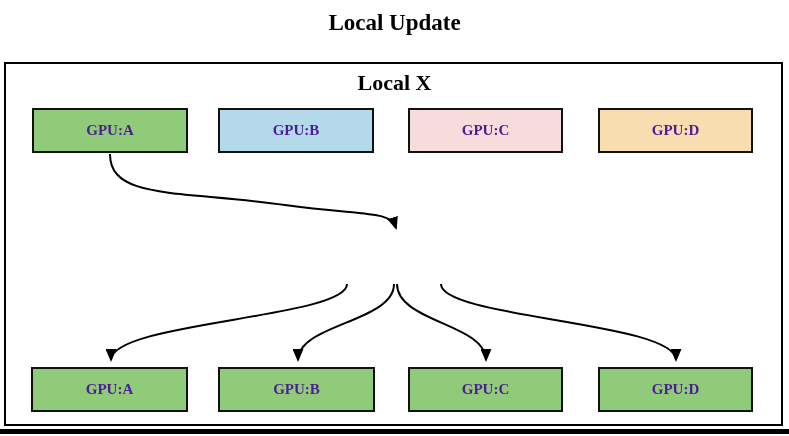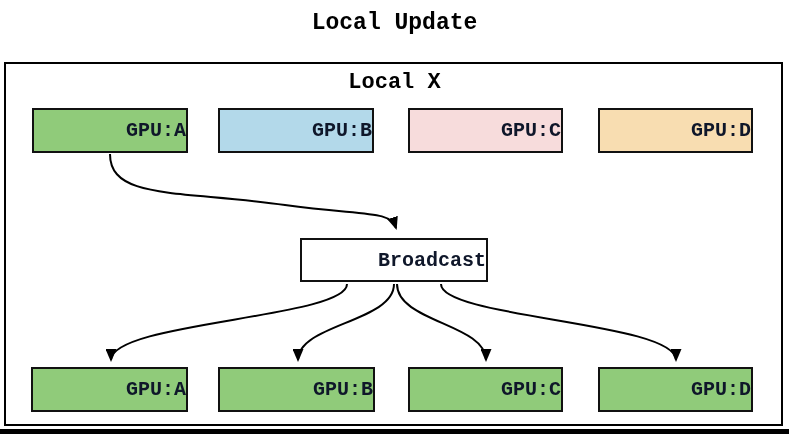--- a/index.html
+++ b/index.html
@@ -1,21 +1,21 @@
 <!DOCTYPE html>
 <html><head>
 <meta charset="utf-8">
 <style>
   html, body { margin: 0; padding: 0; background: #ffffff; }
   .canvas {
     position: relative;
     width: 789px;
     height: 436px;
     background: #ffffff;
-    font-family: Liberation Mono, monospace;
+    font-family: Liberation Serif, serif;
     overflow: hidden;
   }
   .diagram-title {
     position: absolute;
     top: 10px;
     left: 0;
     width: 100%;
     text-align: center;
     font-size: 23px;
     font-weight: bold;
@@ -40,24 +40,24 @@
     font-size: 22px;
     font-weight: bold;
     color: #000;
   }
   .box {
     position: absolute;
     box-sizing: border-box;
     border: 2px solid #111;
     display: flex;
     align-items: center;
-    justify-content: flex-end;
-    font-size: 20px;
+    justify-content: center;
+    font-size: 15px;
     font-weight: bold;
-    color: #0f172a;
+    color: #4c1d95;
     background: #fff;
   }
   .gpu-a-top    { left: 32px;  top: 108px; width: 156px; height: 45px; }
   .gpu-b-top    { left: 218px; top: 108px; width: 156px; height: 45px; }
   .gpu-c-top    { left: 408px; top: 108px; width: 155px; height: 45px; }
   .gpu-d-top    { left: 598px; top: 108px; width: 155px; height: 45px; }
   .broadcast    { left: 300px; top: 238px; width: 188px; height: 44px; }
   .gpu-a-bot    { left: 31px;  top: 367px; width: 157px; height: 45px; }
   .gpu-b-bot    { left: 218px; top: 367px; width: 157px; height: 45px; }
   .gpu-c-bot    { left: 408px; top: 367px; width: 155px; height: 45px; }
@@ -93,23 +93,20 @@
   <div class="box gpu-b-top" style="background: rgb(179, 217, 234);">
     <span>GPU:B</span>
   </div>
   <div class="box gpu-c-top" style="background: rgb(247, 220, 220);">
     <span>GPU:C</span>
   </div>
   <div class="box gpu-d-top" style="background: rgb(248, 221, 177);">
     <span>GPU:D</span>
   </div>
 
-  <div class="box broadcast">
-    <span>Broadcast</span>
-  </div>
 
   <div class="box gpu-a-bot" style="background: rgb(144, 203, 122);">
     <span>GPU:A</span>
   </div>
   <div class="box gpu-b-bot" style="background: rgb(144, 203, 122);">
     <span>GPU:B</span>
   </div>
   <div class="box gpu-c-bot" style="background: rgb(144, 203, 122);">
     <span>GPU:C</span>
   </div>

